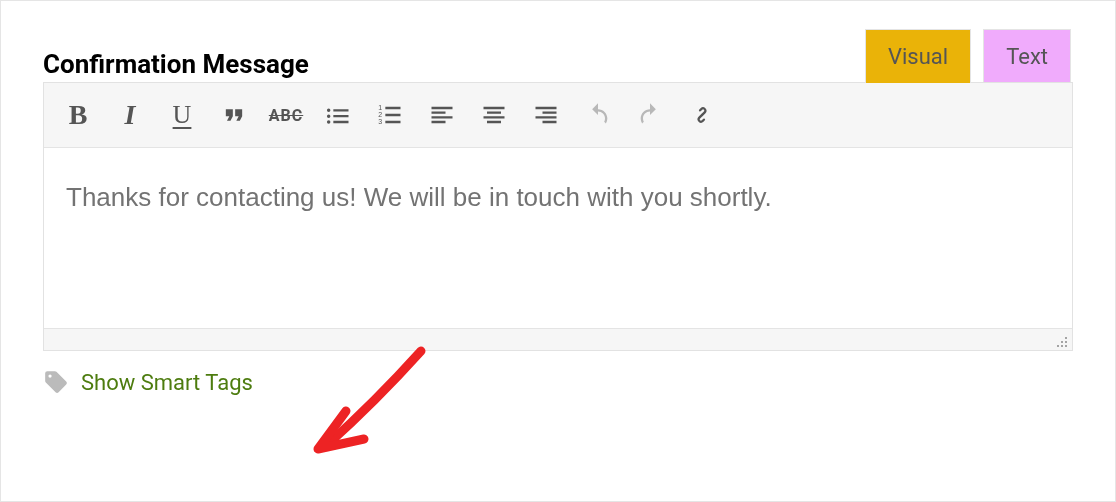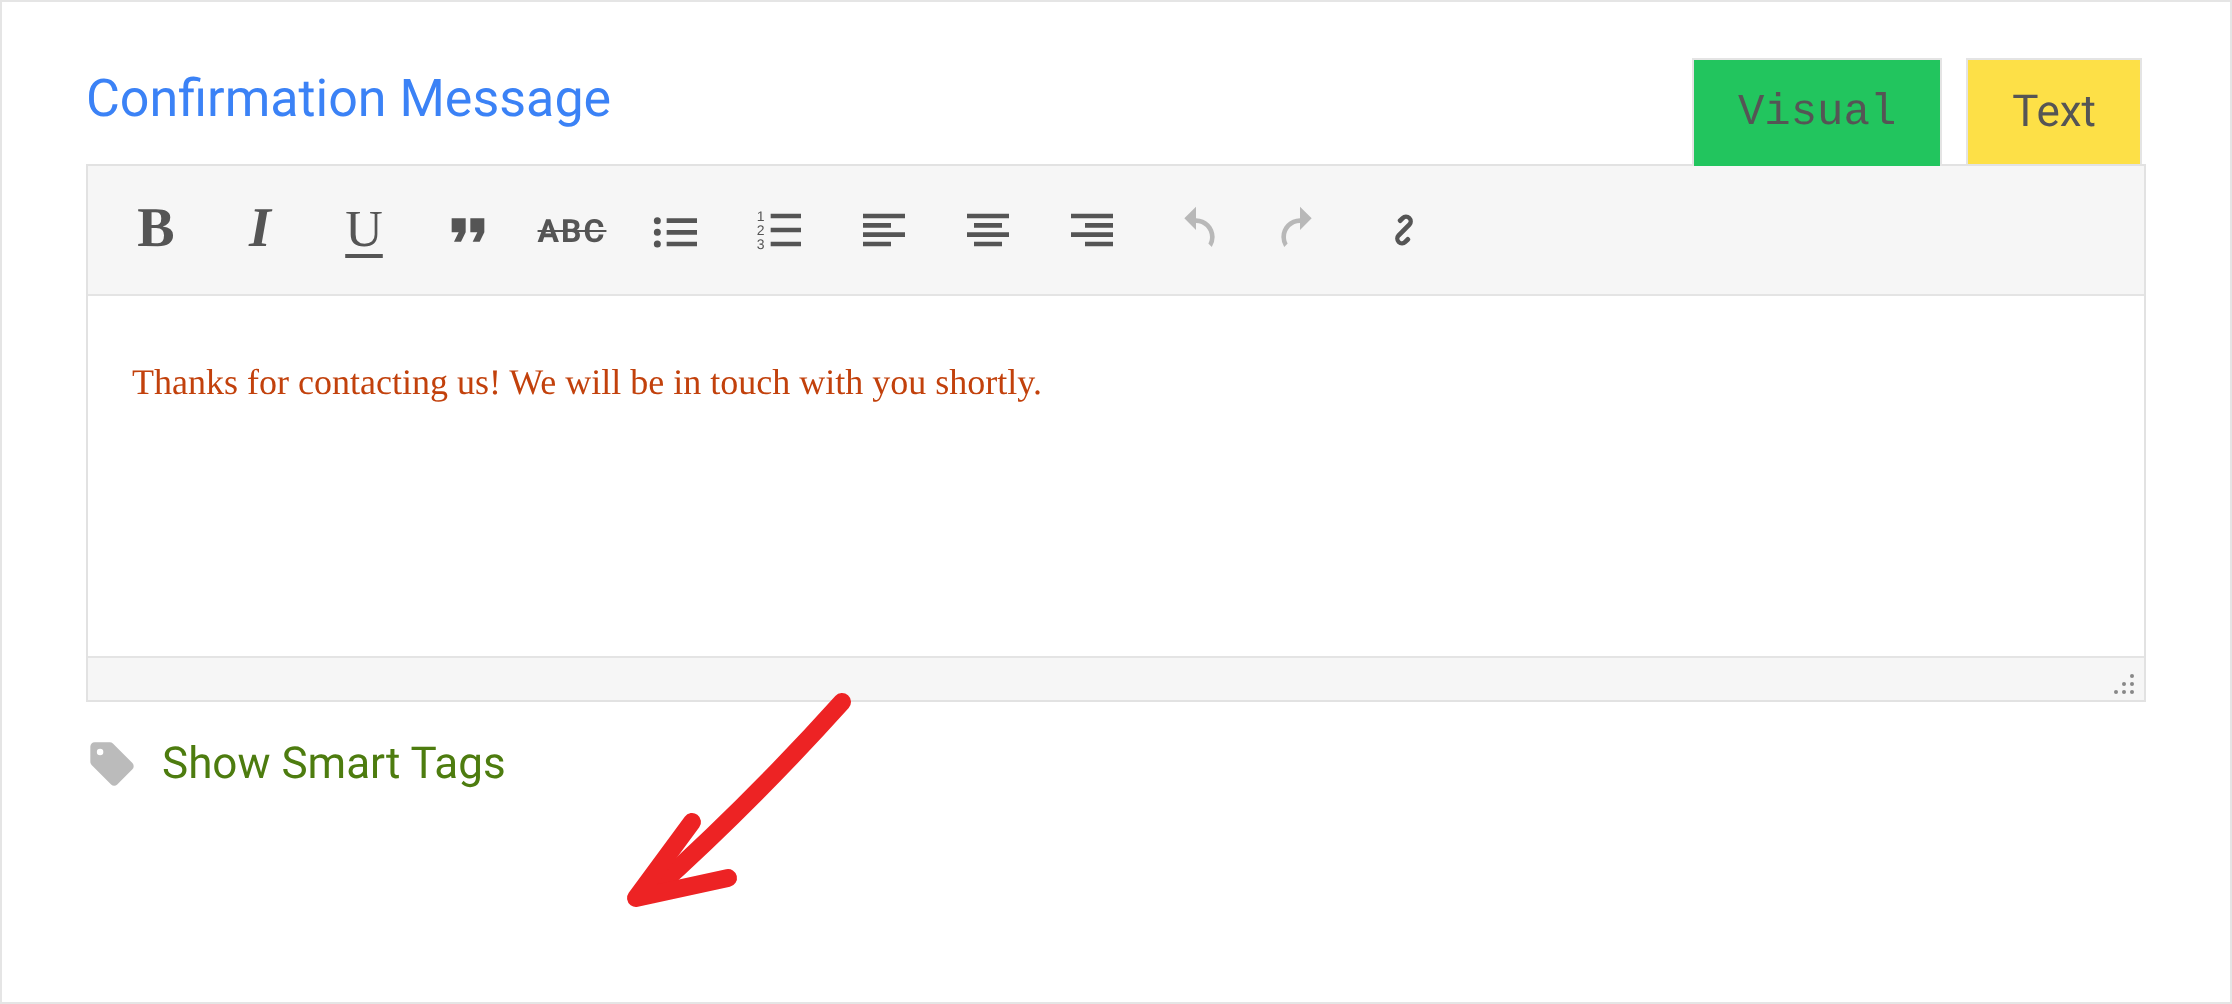--- a/index.html
+++ b/index.html
@@ -16,44 +16,43 @@
       position: relative;
     }
     .header-row {
       display: flex;
       justify-content: space-between;
       align-items: flex-end;
       margin-bottom: 0;
     }
     .section-title {
       font-size: 26px;
-      color: #3b82f6;
-      font-weight: 400;
-      padding-bottom: 18px;
+      color: #000000;
+      font-weight: 700;
+      padding-bottom: 4px;
     }
     .tabs {
       display: flex;
       gap: 12px;
       margin-right: 2px;
     }
     .tab {
       padding: 14px 22px;
       font-size: 22px;
       color: #555;
-      background: #fde047;
+      background: #f0abfc;
       border: 1px solid #e4e4e4;
       border-bottom: none;
       cursor: pointer;
       position: relative;
     }
     .tab.active {
-      background: #22c55e;
+      background: #eab308;
       border-color: #e4e4e4;
       z-index: 3;
-      font-family: Liberation Mono, monospace;
     }
     .editor-container {
       border: 1px solid #e2e2e2;
       background: #fff;
       position: relative;
       margin-top: -1px;
     }
     .toolbar {
       background: #f6f6f6;
       border-bottom: 1px solid #e4e4e4;
@@ -70,23 +69,23 @@
       justify-content: center;
       cursor: pointer;
       color: #555;
       font-size: 24px;
     }
     .tool-btn svg { width: 28px; height: 28px; }
     .tool-btn.faded { color: #b8b8b8; }
     .editor-area {
       min-height: 180px;
       padding: 30px 22px;
-      font-family: Liberation Serif, serif;
-      font-size: 18px;
-      color: #c2410c;
+      font-family: Liberation Sans, sans-serif;
+      font-size: 26px;
+      color: #737373;
       line-height: 1.5;
       outline: none;
     }
     .resize-bar {
       height: 22px;
       background: #f6f6f6;
       border-top: 1px solid #e4e4e4;
       position: relative;
     }
     .resize-handle {

